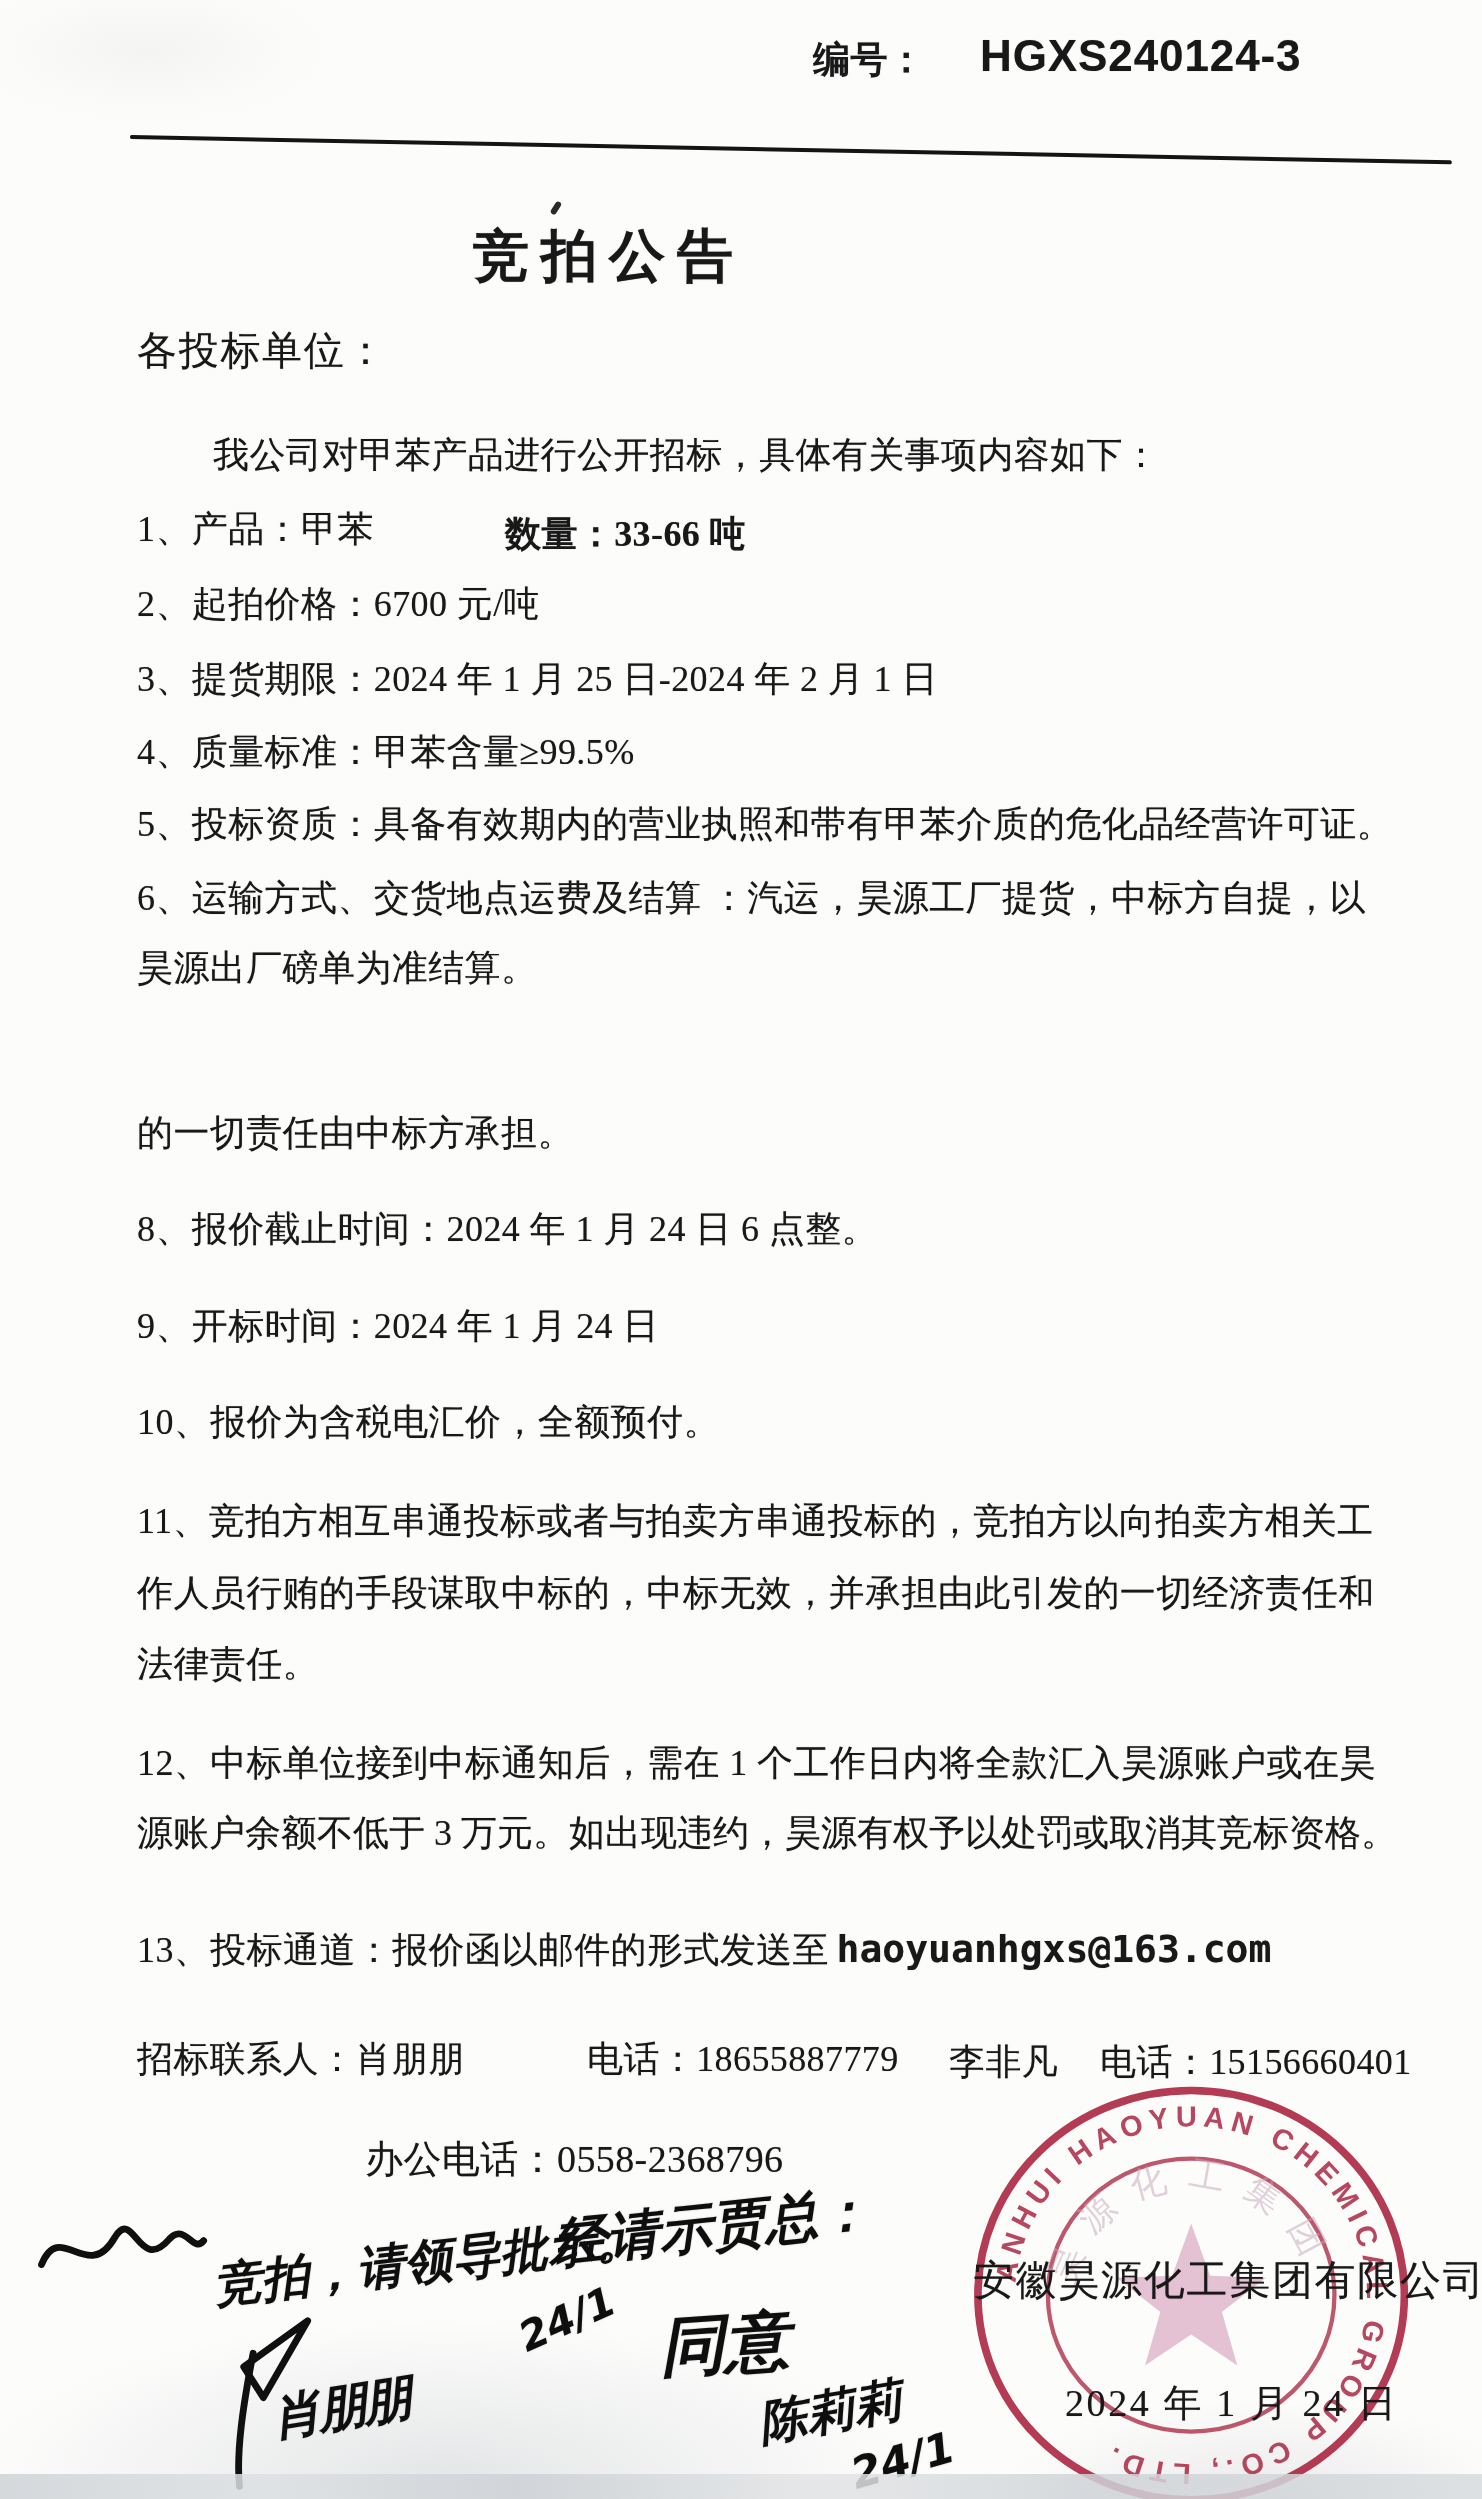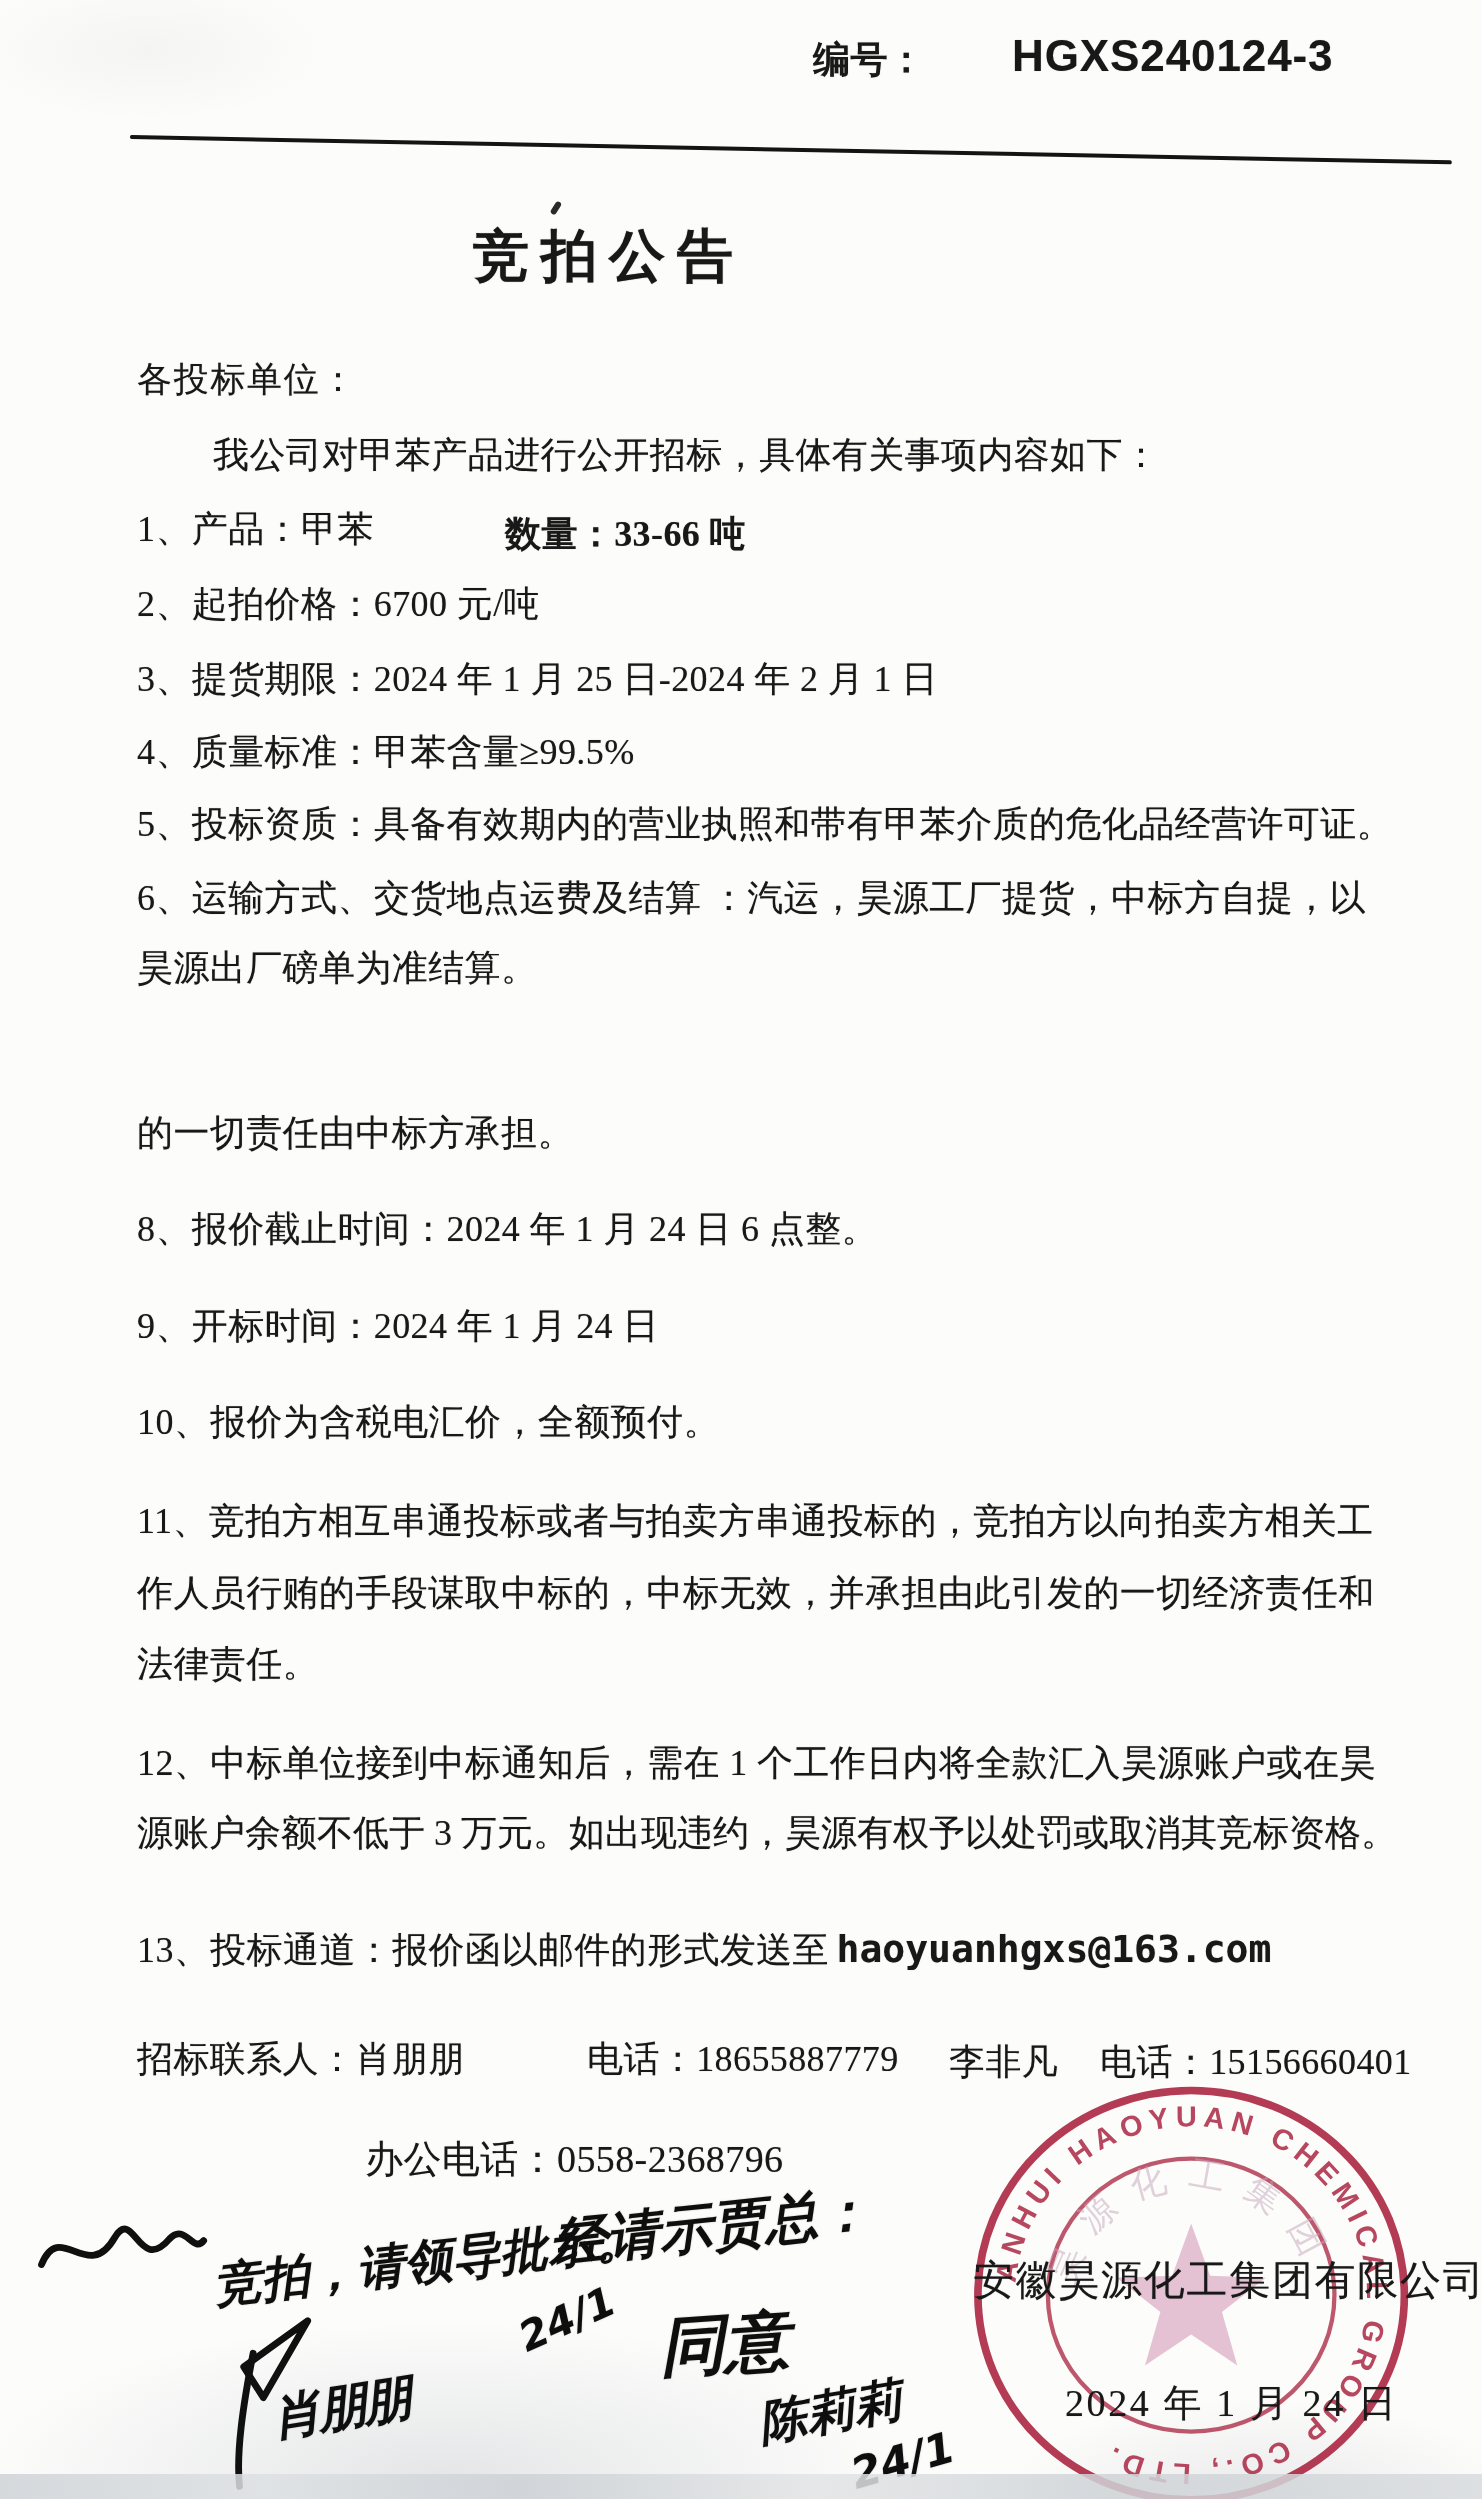--- a/index.html
+++ b/index.html
@@ -8,27 +8,27 @@
     background:
       radial-gradient(ellipse 768px 256px at 30% 99%, rgba(160,165,172,.25), rgba(160,165,172,0) 60%),
       radial-gradient(ellipse 427px 171px at 85% 100%, rgba(150,150,158,.18), rgba(150,150,158,0) 60%),
       radial-gradient(ellipse 256px 102px at 10% 2%, rgba(120,120,120,.06), rgba(120,120,120,0) 70%),
       #fcfcfb;
     font-family:"Liberation Serif", serif;color:#181818;
   }
   .ln{position:absolute;white-space:nowrap;font-size:36px;line-height:1.15;
       letter-spacing:0.4px;text-shadow:0 0 0.9px rgba(10,10,10,.4);}
   .ref-label{font-size:37px;font-weight:700;}
-  .ref-value{font-family:"Liberation Sans", sans-serif;font-weight:700;font-size:44px;letter-spacing:0.9px;margin-left:32px;}
+  .ref-value{font-family:"Liberation Sans", sans-serif;font-weight:700;font-size:44px;letter-spacing:0.9px;}
   .headrule{position:absolute;left:130px;top:135px;width:1322px;height:4.3px;background:#141414;
       transform:rotate(1.1deg);transform-origin:left center;border-radius:1.7px;}
   .title{position:absolute;left:0;top:219px;width:1184px;text-align:center;
       font-size:56px;font-weight:700;letter-spacing:12px;padding-left:34px;box-sizing:border-box;
       text-shadow:0 0 0.9px rgba(10,10,10,.5);}
-  .salutation{font-size:35px;letter-spacing:1.7px;margin-top:32px;}
+  .salutation{font-size:40px;letter-spacing:1.7px;}
   .email{font-family:"DejaVu Sans Mono", monospace;font-weight:700;font-size:38px;letter-spacing:0;}
   .hw{position:absolute;white-space:nowrap;color:#0e0e0e;
       font-family:"DejaVu Sans", sans-serif;font-style:italic;font-weight:700;
       text-shadow:0 0 1.7px rgba(0,0,0,.25);}
   .speck{position:absolute;left:553px;top:201px;width:6px;height:13.7px;background:#2a2a2a;
       border-radius:3.4px;transform:rotate(32deg);}
   .bottom-band{position:absolute;left:0;bottom:0;width:1482px;height:25.6px;
       background:linear-gradient(90deg,#cfd3d7 0%,#dde0e3 18%,#cdd1d5 35%,#e2e4e6 55%,#cfd3d7 75%,#d8dbde 100%);
       opacity:.85;}
   .stamp-svg{position:absolute;left:966px;top:2080px;width:452px;height:444px;}

